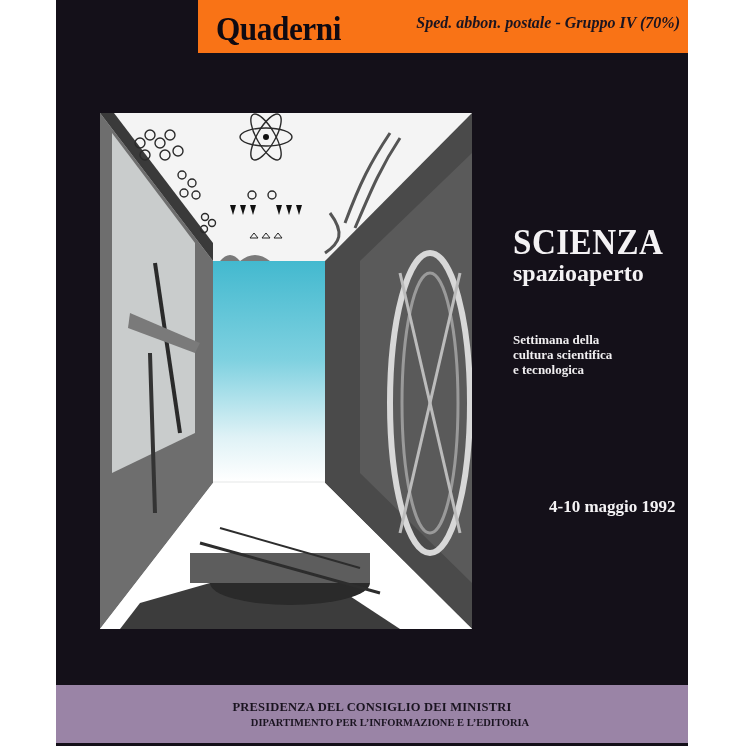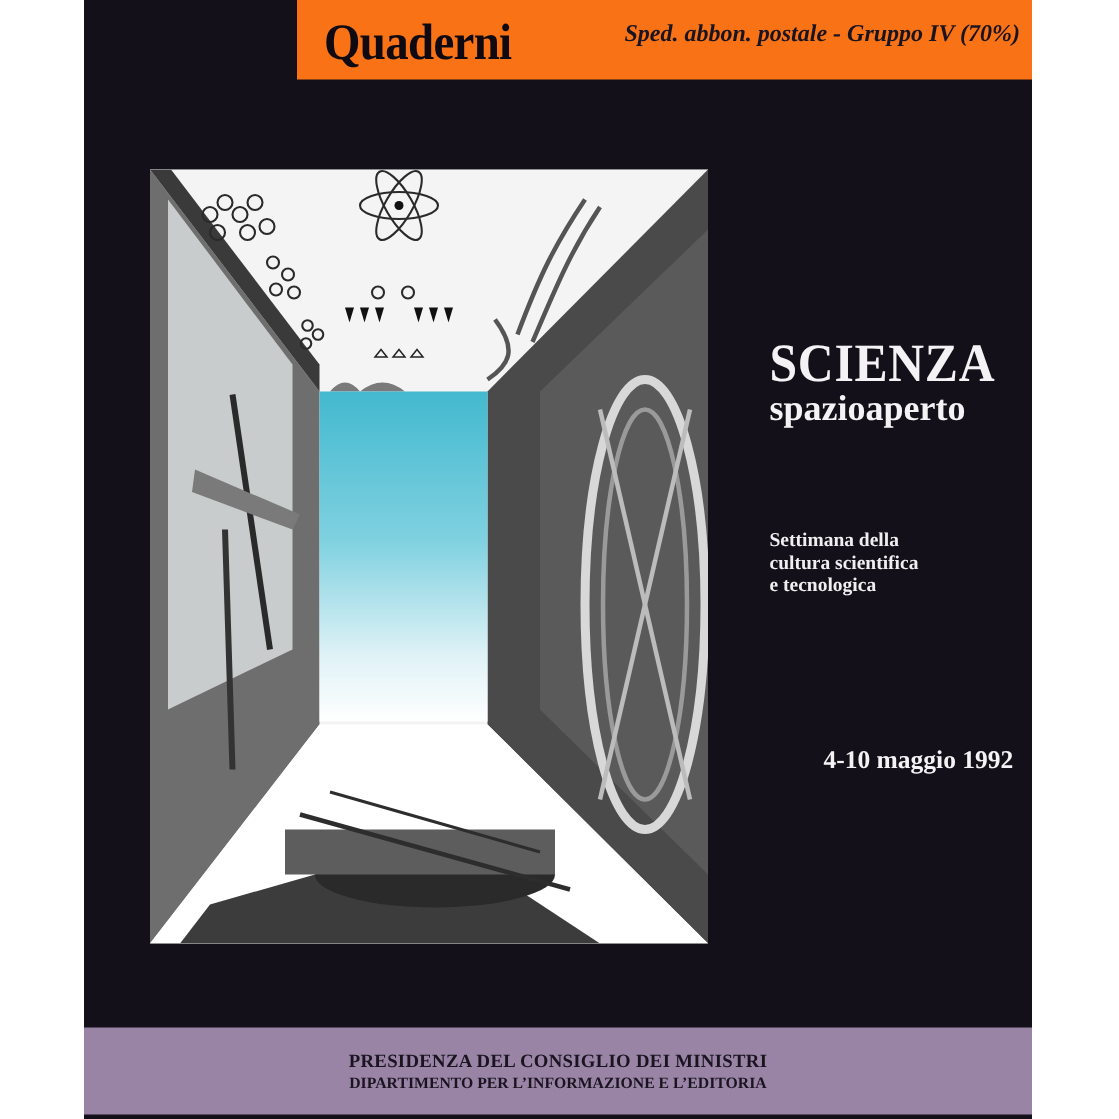--- a/index.html
+++ b/index.html
@@ -4,29 +4,29 @@
 <style>
   html, body { margin:0; padding:0; background:#ffffff; }
   body { width:746px; height:746px; position:relative; overflow:hidden; font-family:"Liberation Serif", "DejaVu Serif", serif; }
   .cover { position:absolute; left:56px; top:0; width:632px; height:746px; background:#141019; }
   .top-band { position:absolute; left:142px; top:0; width:490px; height:53px; background:#f97316; }
   .title-quaderni { position:absolute; left:18px; top:10px; font-size:34px; font-weight:bold; color:#0f0a12; letter-spacing:-0.5px; transform:scaleX(0.92); transform-origin:left; }
   .postal { position:absolute; right:8px; top:14px; font-size:16px; font-style:italic; font-weight:bold; color:#1a1420;margin-left:11px; }
   .bottom-band { position:absolute; left:0; top:685px; width:632px; height:58px; background:#9a84a6; }
   .pres { position:absolute; left:0; width:632px; text-align:center; color:#1a1420; font-weight:bold; }
   .pres1 { top:15px; font-size:12.5px; letter-spacing:0.2px; }
-  .pres2 { top:32px; font-size:10.5px; }
+  .pres2 { top:32px; font-size:10.5px;padding-left:18px; }
   .art { position:absolute; left:44px; top:113px; width:372px; height:516px; background:#f2f3f3; overflow:hidden; }
   .sky { position:absolute; left:113px; top:148px; width:112px; height:220px; background:linear-gradient(to bottom,#43b9cf 0%,#7fd1e0 45%,#dff2f6 80%,#ffffff 100%); }
   .floor { position:absolute; left:0; top:0; width:372px; height:516px; }
   .headline { position:absolute; left:457px; top:224px; color:#f4f2f4; }
   .scienza { font-size:36px; font-weight:bold; letter-spacing:0.5px; line-height:36px; transform:scaleX(0.92); transform-origin:left; }
   .spazio { font-size:24px; font-weight:bold; line-height:26px; margin-top:0px; }
   .info { position:absolute; left:457px; color:#f0eef0; font-weight:bold; font-size:13px; line-height:15px; }
-  .info1 { top:352px; }
+  .info1 { top:332px; }
   .info2 { top:426px; font-size:12.5px; }
   .date { position:absolute; left:457px; top:497px; color:#f4f2f4; font-weight:bold; font-size:17px;margin-left:36px; }
 </style>
 </head>
 <body>
 
 <div class="cover">
   <div class="top-band">
     <div class="title-quaderni">Quaderni</div>
     <div class="postal">Sped. abbon. postale - Gruppo IV (70%)</div>

